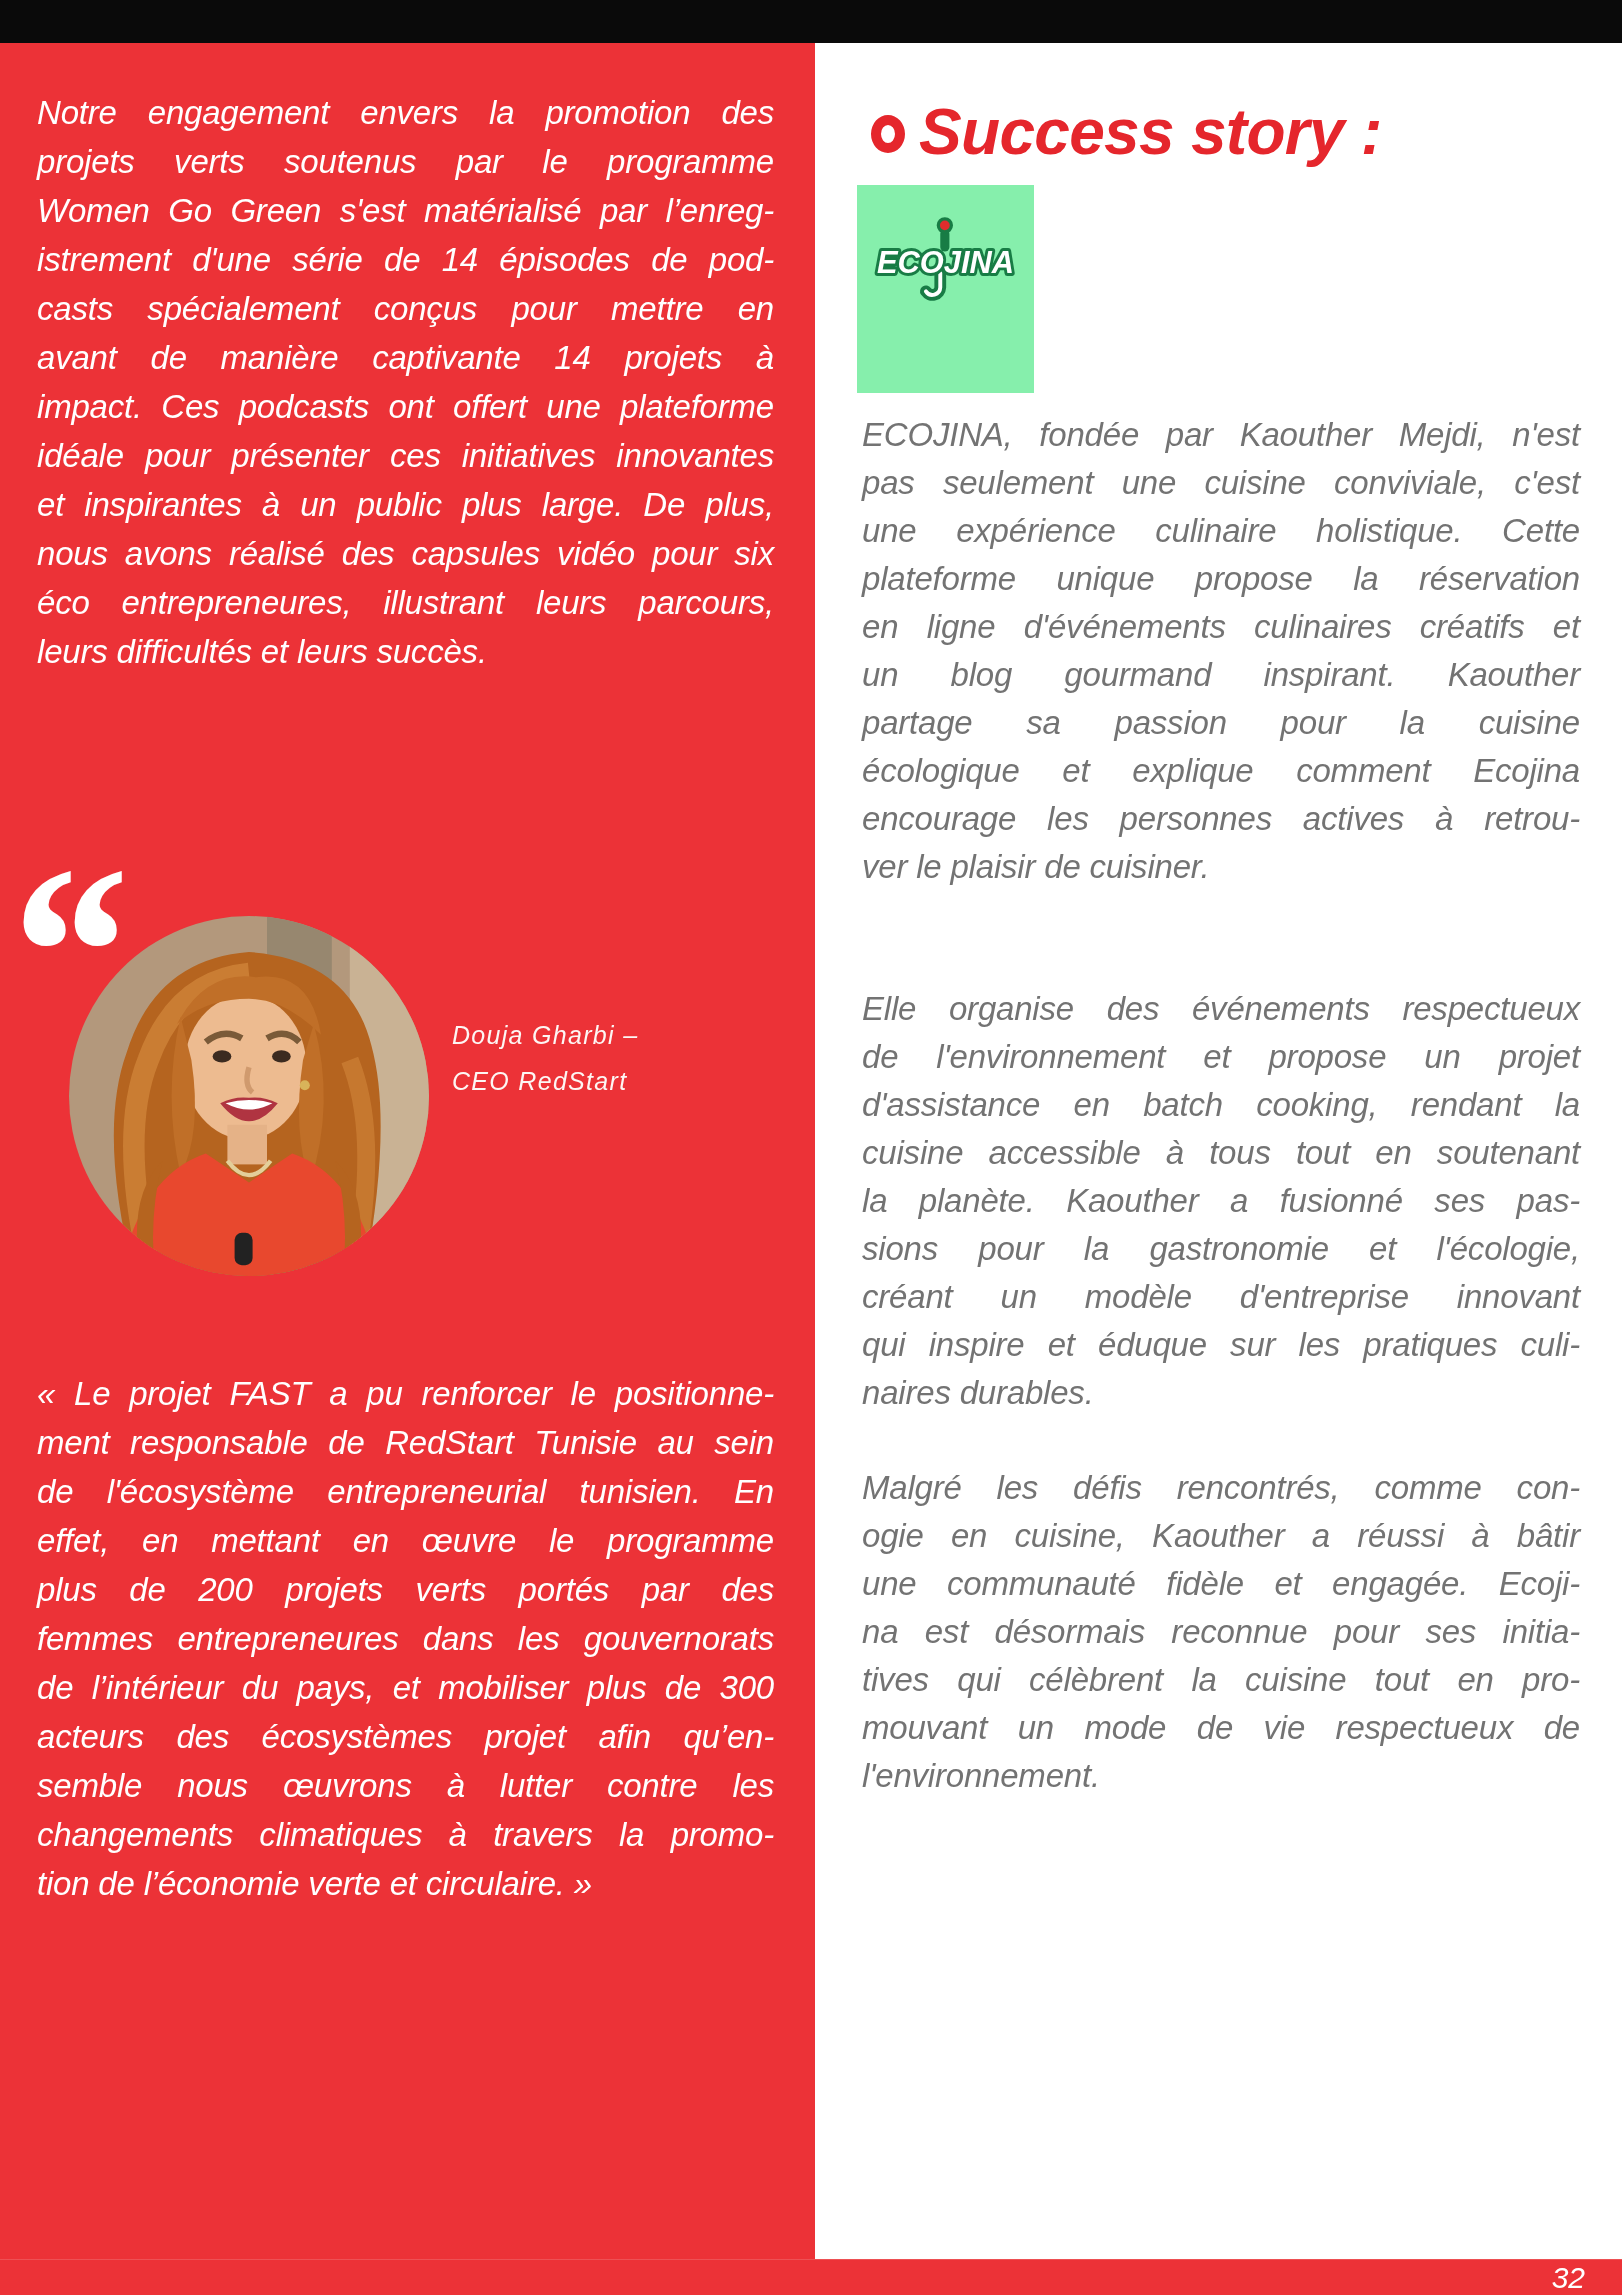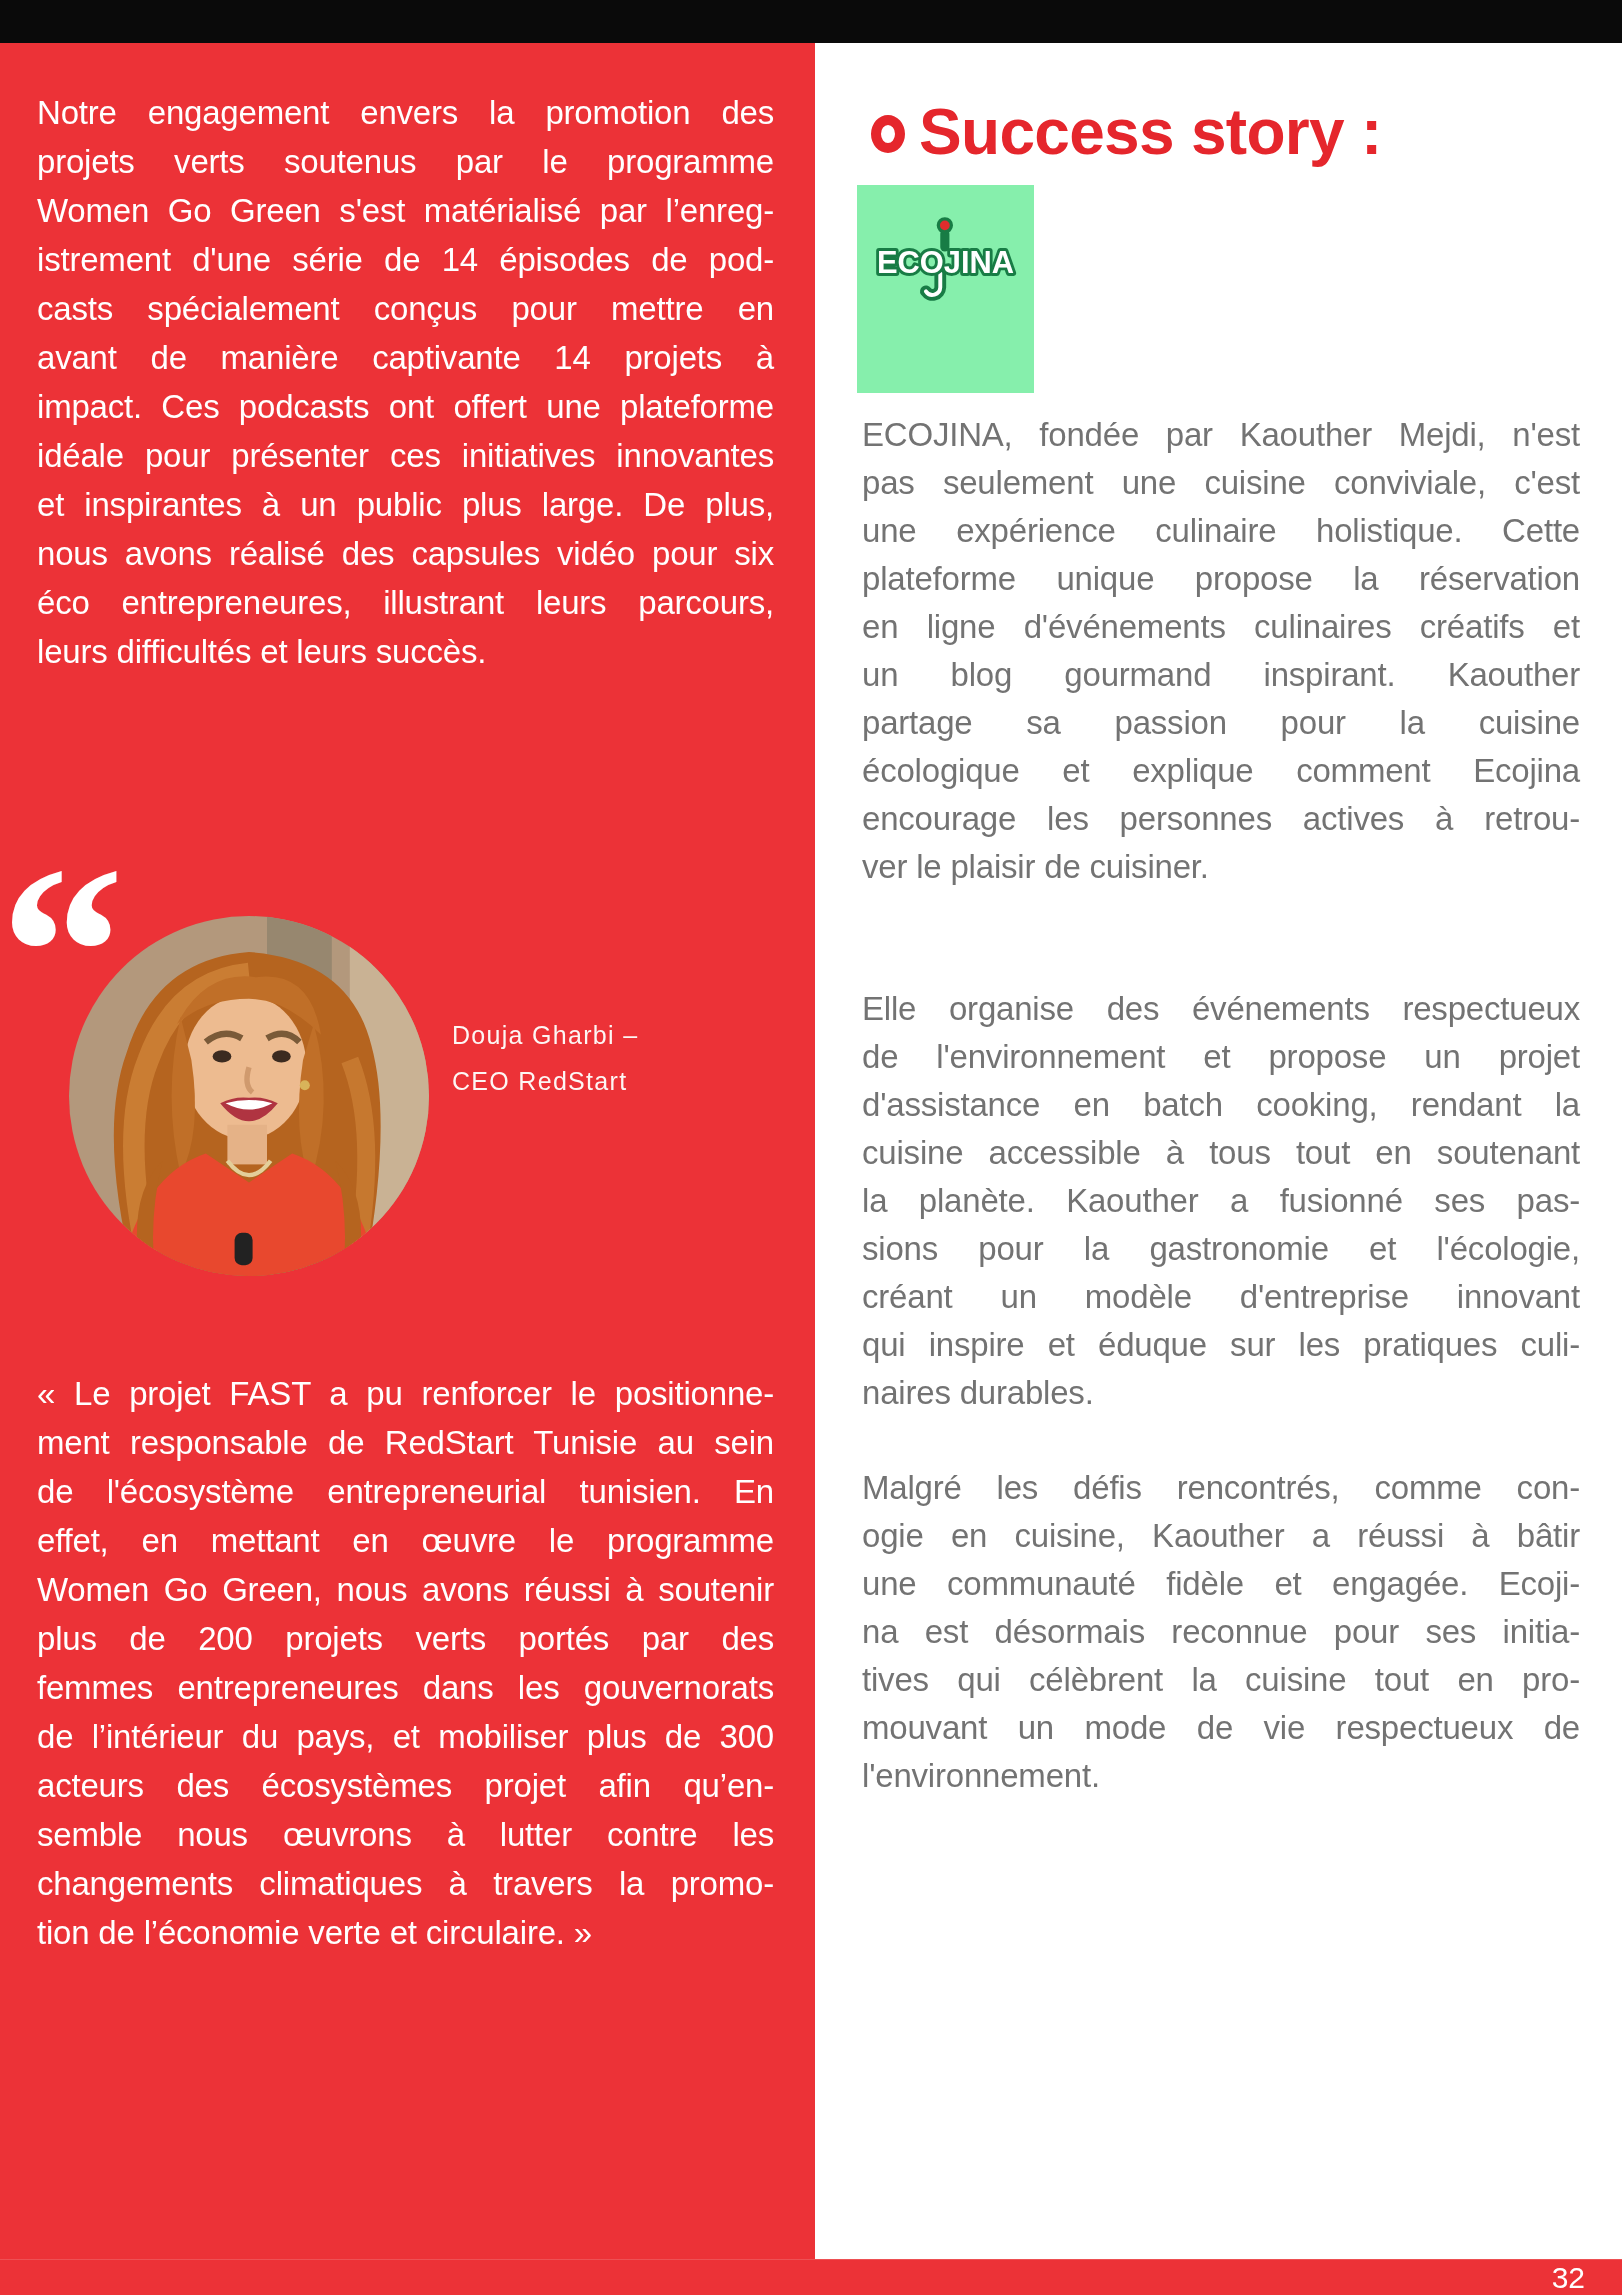--- a/index.html
+++ b/index.html
@@ -2,20 +2,21 @@
 <html style="font-size:10.5px"><head>
 <meta charset="utf-8">
 <style>
   html,body{margin:0;padding:0;background:#555;}
   .page{
     position:relative;
     width:1622px;height:2295px;
     background:#ffffff;
     overflow:hidden;
     font-family:"Liberation Sans", sans-serif;
+    font-style:italic;
   }
   .topbar{
     position:absolute;left:0;top:0;width:1622px;height:43px;
     background:#0a0a0a;
   }
   .red-col{
     position:absolute;left:0;top:43px;width:815px;height:2252px;
     background:#ec3237;
   }
   .body-par{
@@ -140,21 +141,20 @@
   <div class="speaker">
     <div>Douja Gharbi –</div>
     <div>CEO RedStart</div>
   </div>
 
   <div class="body-par left-quote">
       <div class="jline">« Le projet FAST a pu renforcer le positionne-</div>
       <div class="jline">ment responsable de RedStart Tunisie au sein</div>
       <div class="jline">de l'écosystème entrepreneurial tunisien. En</div>
       <div class="jline">effet, en mettant en œuvre le programme</div>
-      <div class="jline">Women Go Green, nous avons réussi à soutenir</div>
       <div class="jline">plus de 200 projets verts portés par des</div>
       <div class="jline">femmes entrepreneures dans les gouvernorats</div>
       <div class="jline">de l’intérieur du pays, et mobiliser plus de 300</div>
       <div class="jline">acteurs des écosystèmes projet afin qu’en-</div>
       <div class="jline">semble nous œuvrons à lutter contre les</div>
       <div class="jline">changements climatiques à travers la promo-</div>
       <div class="jline jlast">tion de l’économie verte et circulaire. »</div>
     </div>
 
   <div class="heading">

